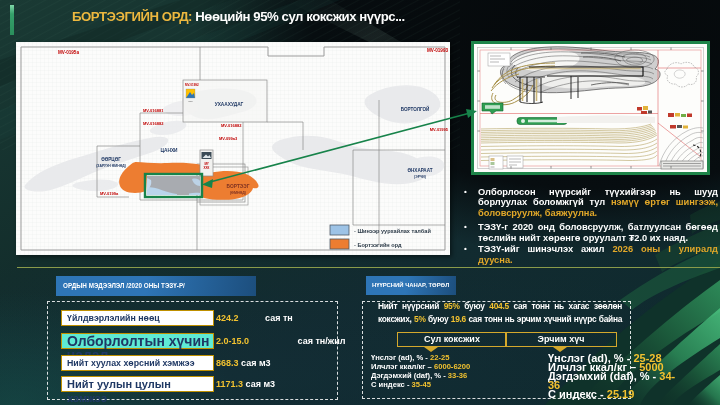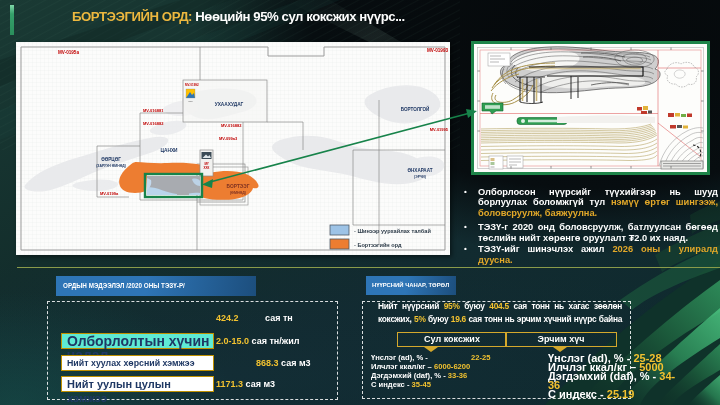--- a/index.html
+++ b/index.html
@@ -349,45 +349,46 @@
     ТЭЗҮ-ийг шинэчлэх ажил <span style="color:#e2a829;">2026 оны I улиралд дуусна.</span>
   </div>
 </div>
 
 <div class="abs" style="left:17px;top:267px;width:703px;height:1px;background:#8a9b4a;"></div>
 
 <div class="abs" style="left:56px;top:276px;width:200px;height:20px;background:linear-gradient(100deg,#2e75b6 0%,#2e75b6 45%,#1c4e7d 100%);"></div>
 <div class="abs" style="left:63px;top:276px;width:193px;height:20px;line-height:20px;color:#fff;font-size:6.3px;font-weight:bold;">ОРДЫН МЭДЭЭЛЭЛ /2020 ОНЫ ТЭЗҮ-Р/</div>
 <div class="abs" style="left:47px;top:301px;width:289px;height:97px;border:1px dashed rgba(255,255,255,0.85);"></div>
 
+<div class="abs" style="left:61px;top:310px;width:146px;height:14px;background:#fff;border:1px solid #bf9000;color:#1f3864;font-size:8.8px;font-weight:bold;line-height:14px;padding-left:5px;">Үйлдвэрлэлийн нөөц</div>
 <div class="abs" style="left:216px;top:310px;height:16px;line-height:16px;font-size:9px;font-weight:bold;"><span style="color:#f2c230;">424.2</span><span style="color:#fff;padding-left:24px;"> сая тн</span></div>
 
 <div class="abs" style="left:61px;top:333px;width:146px;height:14px;background:#5eead4;border:1px solid #bf9000;color:#1f3864;font-size:14px;font-weight:bold;line-height:14px;padding-left:5px;">Олборлолтын хүчин чадал</div>
-<div class="abs" style="left:216px;top:333px;height:16px;line-height:16px;font-size:9px;font-weight:bold;"><span style="color:#f2c230;">2.0-15.0</span><span style="color:#fff;"> сая тн/жил</span></div>
+<div class="abs" style="left:216px;top:333px;height:16px;line-height:16px;font-size:9px;font-weight:bold;"><span style="color:#f2c230;">2.0-15.0</span><span style="color:#fff;margin-left:46px;"> сая тн/жил</span></div>
 
 <div class="abs" style="left:61px;top:354.5px;width:146px;height:14px;background:#fff;border:1px solid #bf9000;color:#1f3864;font-size:8.8px;font-weight:bold;line-height:14px;padding-left:5px;">Нийт хуулах хөрсний хэмжээ</div>
-<div class="abs" style="left:216px;top:354.5px;height:16px;line-height:16px;font-size:9px;font-weight:bold;"><span style="color:#f2c230;margin-left:40px;">868.3</span><span style="color:#fff;"> сая м3</span></div>
+<div class="abs" style="left:216px;top:354.5px;height:16px;line-height:16px;font-size:9px;font-weight:bold;"><span style="color:#f2c230;">868.3</span><span style="color:#fff;"> сая м3</span></div>
 
 <div class="abs" style="left:61px;top:376px;width:146px;height:14px;background:#fff;border:1px solid #bf9000;color:#1f3864;font-size:11px;font-weight:bold;line-height:14px;padding-left:5px;">Нийт уулын цулын хэмжээ</div>
 <div class="abs" style="left:216px;top:376px;height:16px;line-height:16px;font-size:9px;font-weight:bold;"><span style="color:#f2c230;">1171.3</span><span style="color:#fff;"> сая м3</span></div>
 
 <div class="abs" style="left:366px;top:276px;width:90px;height:19px;background:linear-gradient(100deg,#2e75b6 0%,#2e75b6 45%,#1c4e7d 100%);"></div>
 <div class="abs" style="left:372px;top:276px;width:86px;height:19px;line-height:19px;color:#fff;font-size:5.9px;font-weight:bold;">НҮҮРСНИЙ ЧАНАР, ТӨРӨЛ</div>
 <div class="abs" style="left:362px;top:301px;width:267px;height:96px;border:1px dashed rgba(255,255,255,0.85);"></div>
 
 <div class="abs" style="left:371px;top:300px;width:244px;padding-left:7px;color:#fff;font-size:8.4px;font-weight:bold;line-height:13.2px;letter-spacing:-0.3px;text-align:justify;text-align-last:justify;">Нийт нүүрсний <span style="color:#f2c230;">95%</span> буюу <span style="color:#f2c230;">404.5</span> сая тонн нь хагас зөөлөн коксжих, <span style="color:#f2c230;">5%</span> буюу <span style="color:#f2c230;">19.6</span> сая тонн нь эрчим хүчний нүүрс байна</div>
 
 <div class="abs" style="left:377px;top:332px;width:108px;height:13px;border:1.2px solid #d4a82c;color:#fff;font-size:9px;font-weight:bold;line-height:13px;text-align:center;margin-left:20px;">Сул коксжих</div>
 <div class="abs" style="left:424px;top:347px;width:0;height:0;border-left:7px solid transparent;border-right:7px solid transparent;border-top:5px solid #d4a82c;"></div>
 
 <div class="abs" style="left:505px;top:332px;width:110px;height:13px;border:1.2px solid #d4a82c;color:#fff;font-size:9px;font-weight:bold;line-height:13px;text-align:center;">Эрчим хүч</div>
 <div class="abs" style="left:553px;top:347px;width:0;height:0;border-left:7px solid transparent;border-right:7px solid transparent;border-top:5px solid #d4a82c;"></div>
 
 <div class="abs" style="left:371px;top:354px;width:130px;color:#fff;font-size:7.6px;font-weight:bold;line-height:8.9px;">
-  Үнслэг (ad), % - <span style="color:#f2c230;margin-left:41px;">22-25</span><br>
+  Үнслэг (ad), % - <span style="color:#f2c230;">22-25</span><br>
   Илчлэг ккал/кг – <span style="color:#f2c230;">6000-6200</span><br>
   Дэгдэмхий (daf), % - <span style="color:#f2c230;">33-36</span><br>
   C индекс  - <span style="color:#f2c230;">35-45</span>
 </div>
 <div class="abs" style="left:505px;top:354px;width:130px;color:#fff;font-size:11px;font-weight:bold;line-height:8.9px;margin-left:43px;">
   Үнслэг (ad), % - <span style="color:#f2c230;">25-28</span><br>
   Илчлэг ккал/кг – <span style="color:#f2c230;">5000</span><br>
   Дэгдэмхий (daf), % - <span style="color:#f2c230;">34-36</span><br>
   C индекс  - <span style="color:#f2c230;">25.19</span>
 </div>

